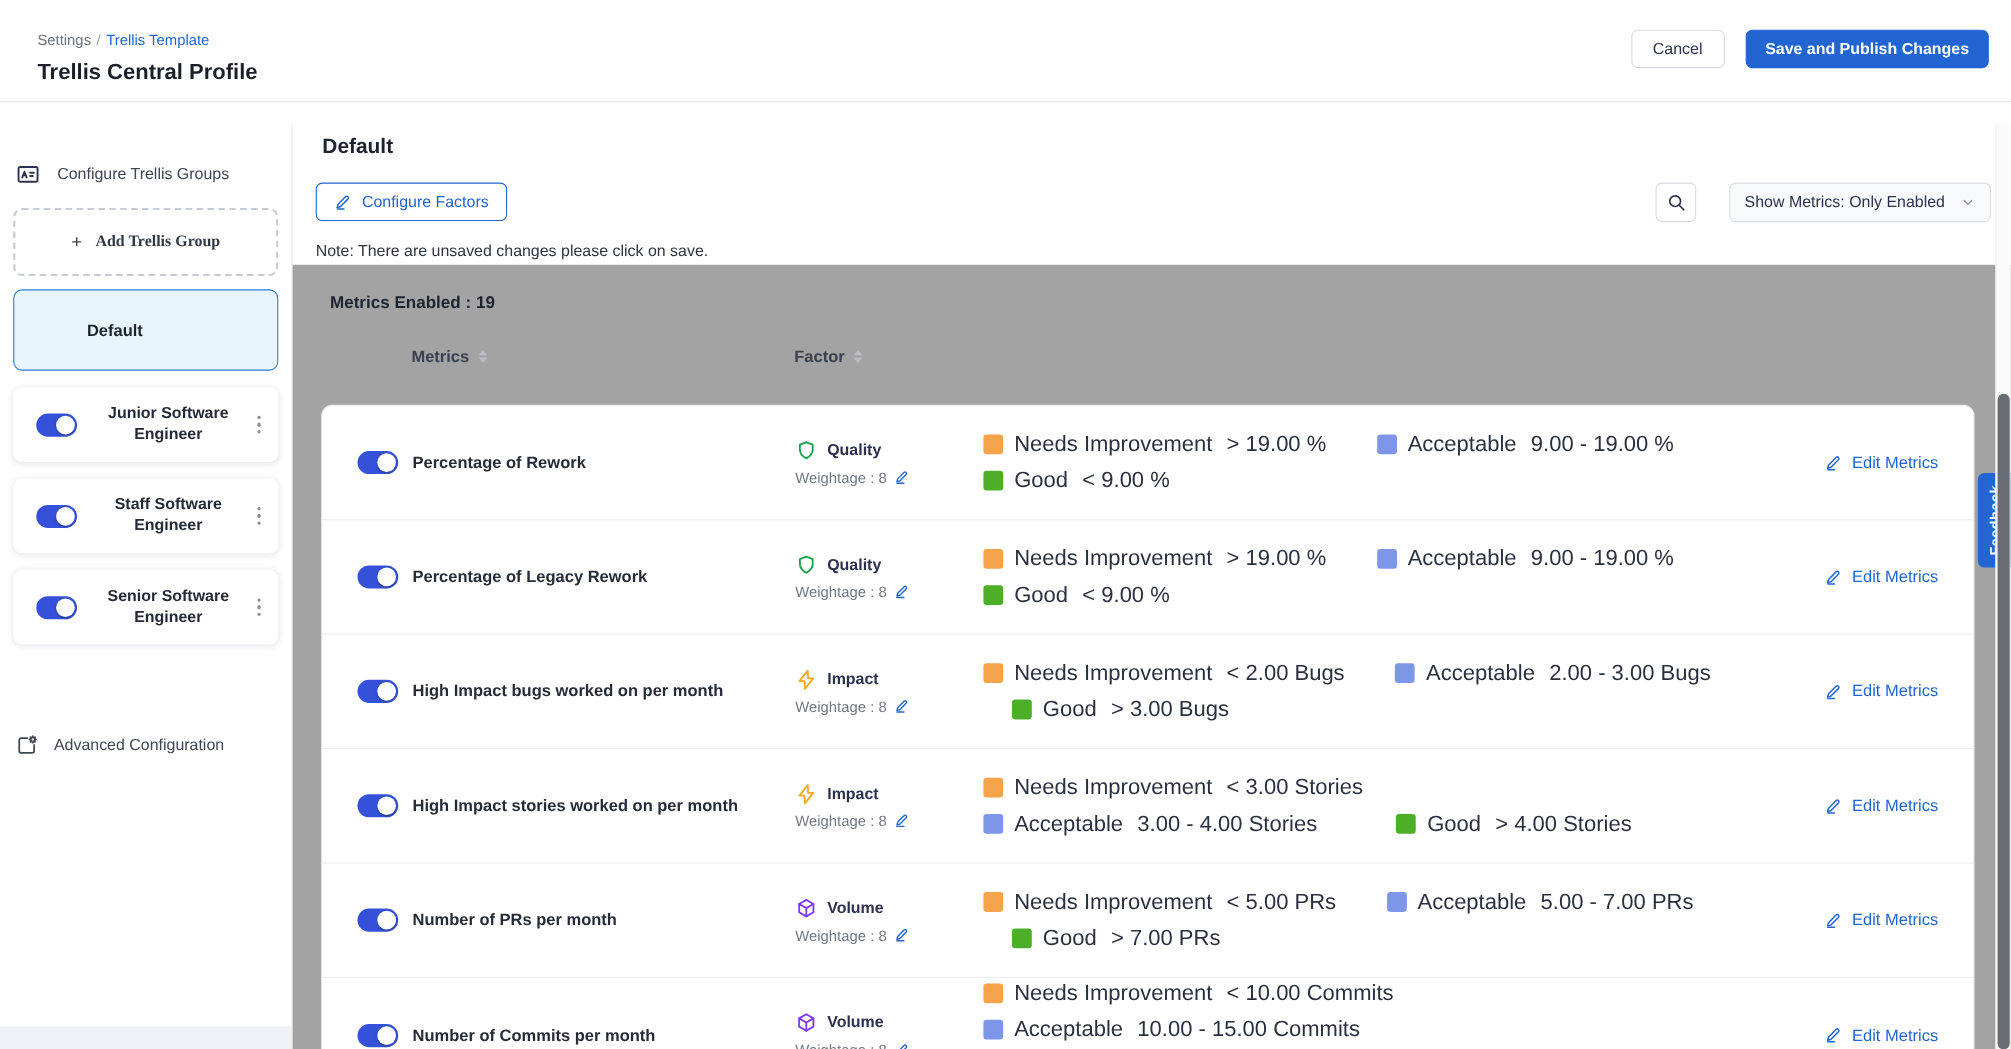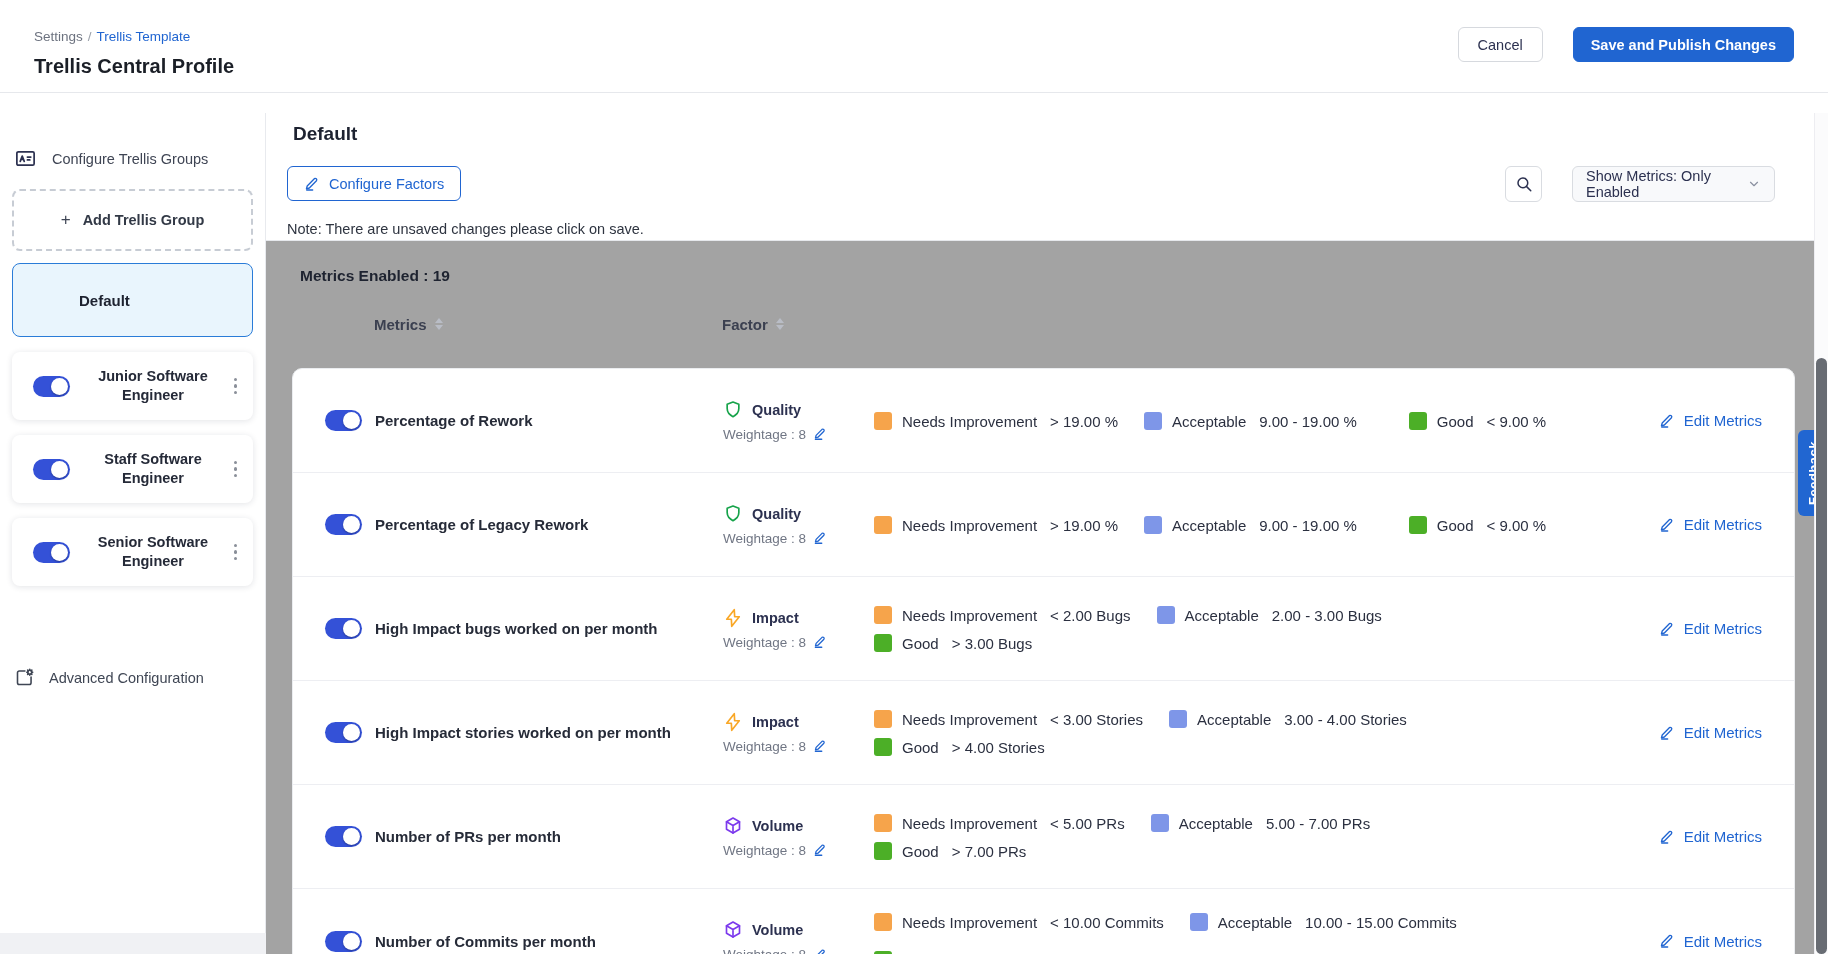--- a/index.html
+++ b/index.html
@@ -12,36 +12,36 @@
   svg { display:block; }
 
   
   .app-header { position:absolute; top:0; left:0; right:0; height:93px; background:#fff;
     border-bottom:1px solid #e6e8ec; }
   .crumbs { position:absolute; left:34px; top:29px; font-size:13.5px; }
   .crumb-root { color:#6c727f; }
   .crumb-sep { color:#9aa0aa; margin:0 5px; }
   .crumb-cur { color:var(--accent); }
   .page-title { position:absolute; left:34px; top:55px; font-size:20px; font-weight:700; color:#1b1f27; }
-  .hdr-actions { position:absolute; right:34px; top:27px; display:flex; gap:30px; }
+  .hdr-actions { position:absolute; right:20px; top:27px; display:flex; gap:19px; }
   .btn { height:35px; border-radius:6px; display:inline-flex; align-items:center; justify-content:center;
     font-size:14.5px; cursor:pointer; }
   .btn-cancel { background:#fff; border:1px solid #d6d9de; color:#2c3150; padding:0 19px; }
   .btn-primary { background:var(--accent); border:1px solid var(--accent); color:#fff; padding:0 17px; font-weight:600; }
 
   
   .sidebar { position:absolute; top:113px; left:0; width:266px; height:820px; background:#fff;
     border-right:1px solid #e8eaee;text-align:center; }
   .under-sidebar { position:absolute; top:933px; left:0; width:266px; height:21px; background:#f0f1f4; }
   .sb-head { position:absolute; top:34px; left:14px; display:flex; align-items:center; gap:15px;
     color:#3f4554; font-size:14.5px; }
   .sb-add { position:absolute; top:76px; left:12px; right:12px; height:62px; border:2px dashed #c7ccd4;
     border-radius:8px; display:flex; align-items:center; justify-content:center; gap:12px; cursor:pointer; background:#fff; }
   .sb-add .plus { font-size:17px; color:#3e4555; font-weight:400; }
-  .sb-add .lbl { font-size:14.5px; font-weight:700; color:#323946; }
+  .sb-add .lbl { font-size:14.5px; font-weight:700; color:#323946;font-family:Liberation Serif, serif; }
   .sb-default { position:absolute; top:150px; left:12px; right:12px; height:74px; background:#e9f5fd;
     border:1.5px solid #2a7cd8; border-radius:8px; display:flex; align-items:center; padding-left:66px;
     font-size:15px; font-weight:700; color:#1d2230; cursor:pointer; }
   .sb-card { position:absolute; left:12px; right:12px; height:68px; background:#fff; border-radius:8px;
     box-shadow:0 1px 6px rgba(25,33,61,.12); display:flex; align-items:center; padding:0 10px 0 21px; cursor:default; }
   .sb-card .name { margin-left:22px; width:122px; font-size:14.5px; font-weight:700; color:#252a38; line-height:1.3; }
   .kebab { margin-left:auto; display:flex; flex-direction:column; gap:3px; padding:6px; cursor:pointer; }
   .kebab i { width:3.5px; height:3.5px; border-radius:50%; background:#8a8f99; }
   .sb-more { position:absolute; top:487px; left:12px; right:12px; height:52px; background:#fff; border-radius:10px;
     box-shadow:0 1px 6px rgba(25,33,61,.10); display:flex; align-items:center; justify-content:center; gap:9px;
@@ -58,21 +58,21 @@
   
   .main { position:absolute; top:113px; left:266px; right:0; bottom:0; background:#fff; }
   .grp-title { position:absolute; left:27px; top:10px; font-size:19px; font-weight:700; color:#1d2230; }
   .btn-configure { position:absolute; left:21px; top:53px; height:35px; padding:0 16px; background:#fff;
     border:1px solid var(--accent); border-radius:6px; color:var(--accent); font-size:14.5px;
     display:inline-flex; align-items:center; gap:9px; cursor:pointer; }
   .note { position:absolute; left:21px; top:108px; font-size:14.5px; color:#2e3440; }
   .btn-search { position:absolute; left:1239px; top:53px; width:37px; height:36px; background:#fff;
     border:1px solid #d9dce1; border-radius:6px; display:flex; align-items:center; justify-content:center;
     color:#2c3150; cursor:pointer; }
-  .dropdown { position:absolute; left:1306px; top:53px; width:203px; height:36px; background:#f8f9fb;
+  .dropdown { position:absolute; left:1306px; top:53px; width:238px; height:36px; background:#f8f9fb;
     border:1px solid #d9dce1; border-radius:6px; display:flex; align-items:center; justify-content:space-between;
     padding:0 13px; font-size:14.5px; color:#2c3150; cursor:pointer; }
   .dropdown .chev { color:#8a90a0; }
 
   .table-zone { position:absolute; top:127px; left:0; right:0; bottom:0; background:#a3a3a3;
     border-top:1px solid #e6e8ec; overflow:hidden; }
   .metrics-enabled { position:absolute; left:34px; top:26px; font-size:15.5px; font-weight:700; color:#1e2330; }
   .tgrid { display:grid; grid-template-columns:50px 348px 151px 707px 1fr; align-items:center; padding:0 32px; }
   .table-head { position:absolute; left:26px; right:33px; top:72px; height:22px; }
   .th { font-size:15px; font-weight:700; color:#3b4050; display:flex; align-items:center; }
@@ -82,21 +82,21 @@
   .sort .dn { border-top:5px solid #b9bdc6; }
   .table-card { position:absolute; left:26px; right:33px; top:127px; height:660px; background:#fff;
     border:1px solid #ebedf0; border-radius:10px 10px 0 0; }
   .metric-row { height:104px; border-bottom:1px solid #edeef2; }
   .metric-row:last-child { border-bottom:none; }
   .m-name { font-size:15px; font-weight:600; color:#262b38; padding-right:20px; }
   .factor .f-top { display:flex; align-items:center; gap:9px; font-size:14.5px; font-weight:700; color:#2c3150; }
   .factor .f-wt { margin-top:7px; display:flex; align-items:center; gap:7px; font-size:13.5px; color:#707684; }
   .pencil { color:var(--accent); cursor:pointer; }
   .ranges { display:flex; flex-wrap:wrap; align-items:center; gap:10px 26px; padding-right:16px; }
-  .chip { display:flex; align-items:flex-end; gap:10px; font-size:15px; color:#2b3040; }
+  .chip { display:flex; align-items:center; gap:10px; font-size:20px; color:#2b3040;margin-left:20px; }
   .chip .sq { width:18px; height:18px; border-radius:3px; flex:none; }
   .chip .val { margin-left:3px; }
   .range-break { flex-basis:0; height:0; }
   .metric-row:last-child .range-break { flex-basis:100%; }
   .edit-link { justify-self:end; display:flex; align-items:center; gap:9px; color:var(--accent);
     font-size:15px; font-weight:500; cursor:pointer; white-space:nowrap; }
 
   
   .feedback-tab { position:absolute; left:1798px; top:430px; width:30px; height:86px; background:#2166d1;
     border-radius:6px 0 0 6px; display:flex; align-items:center; justify-content:center; cursor:pointer; }

